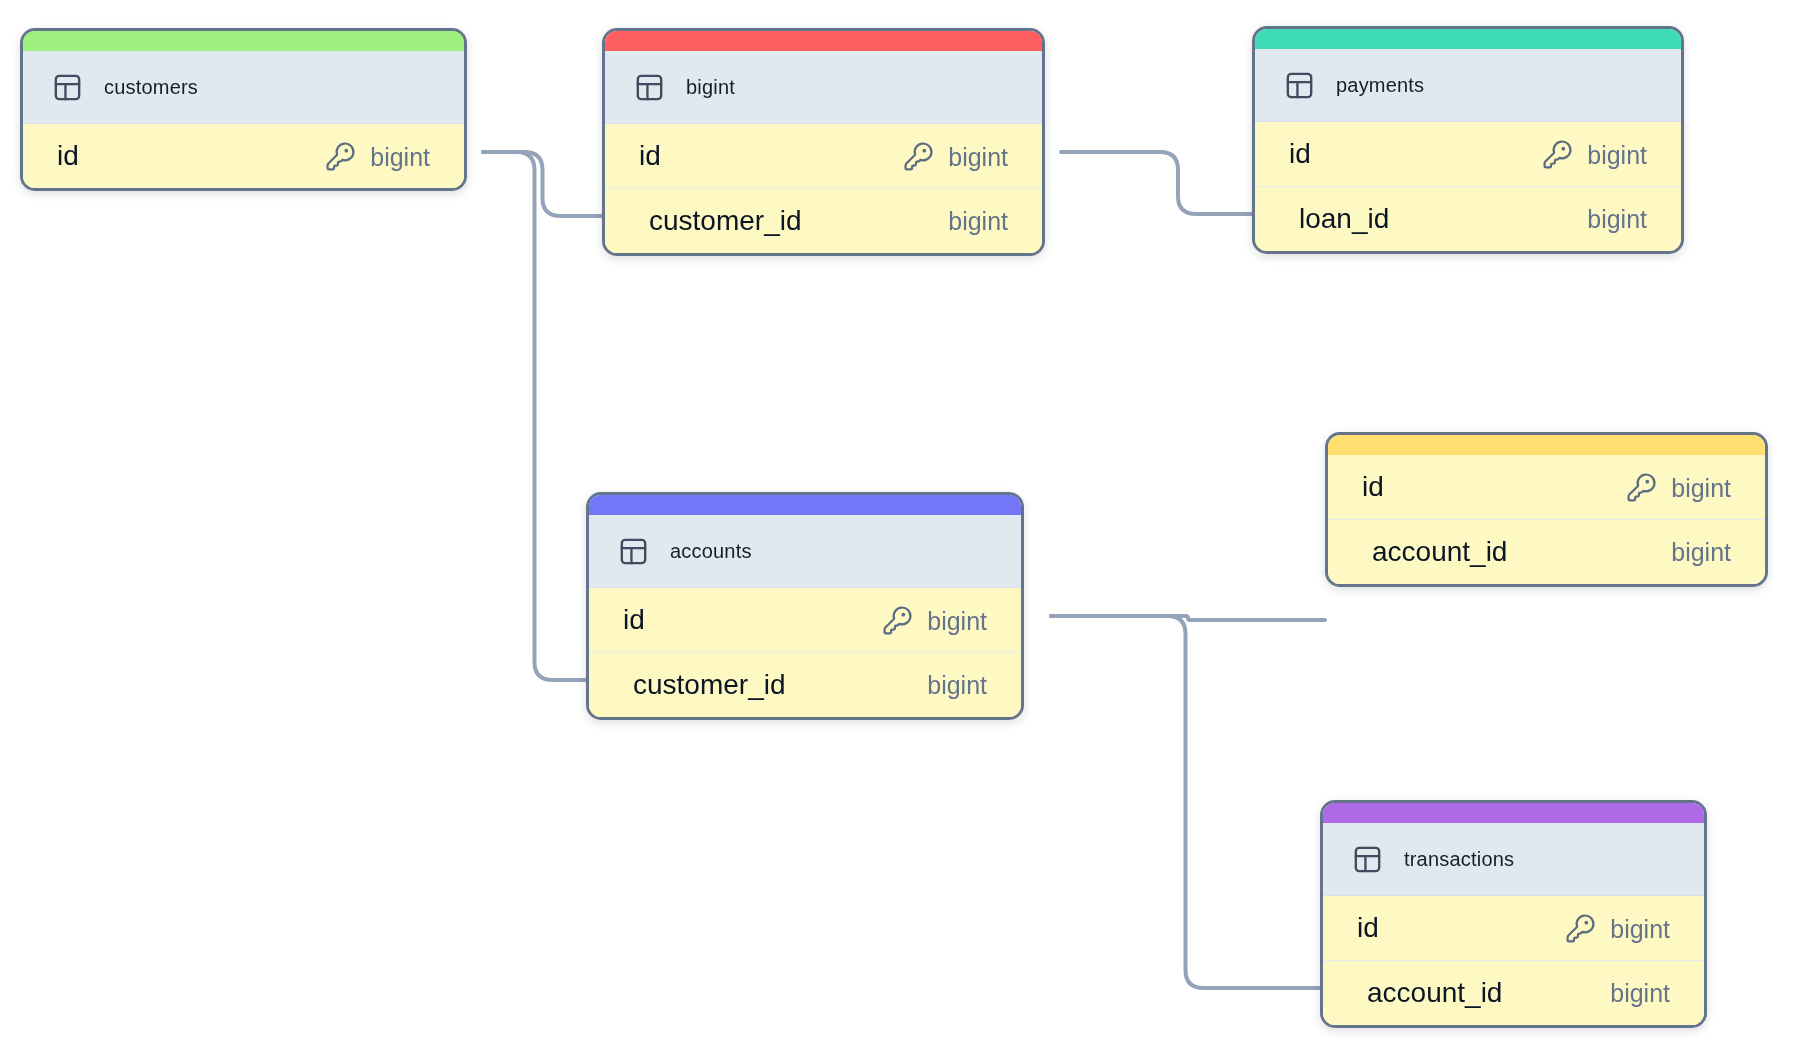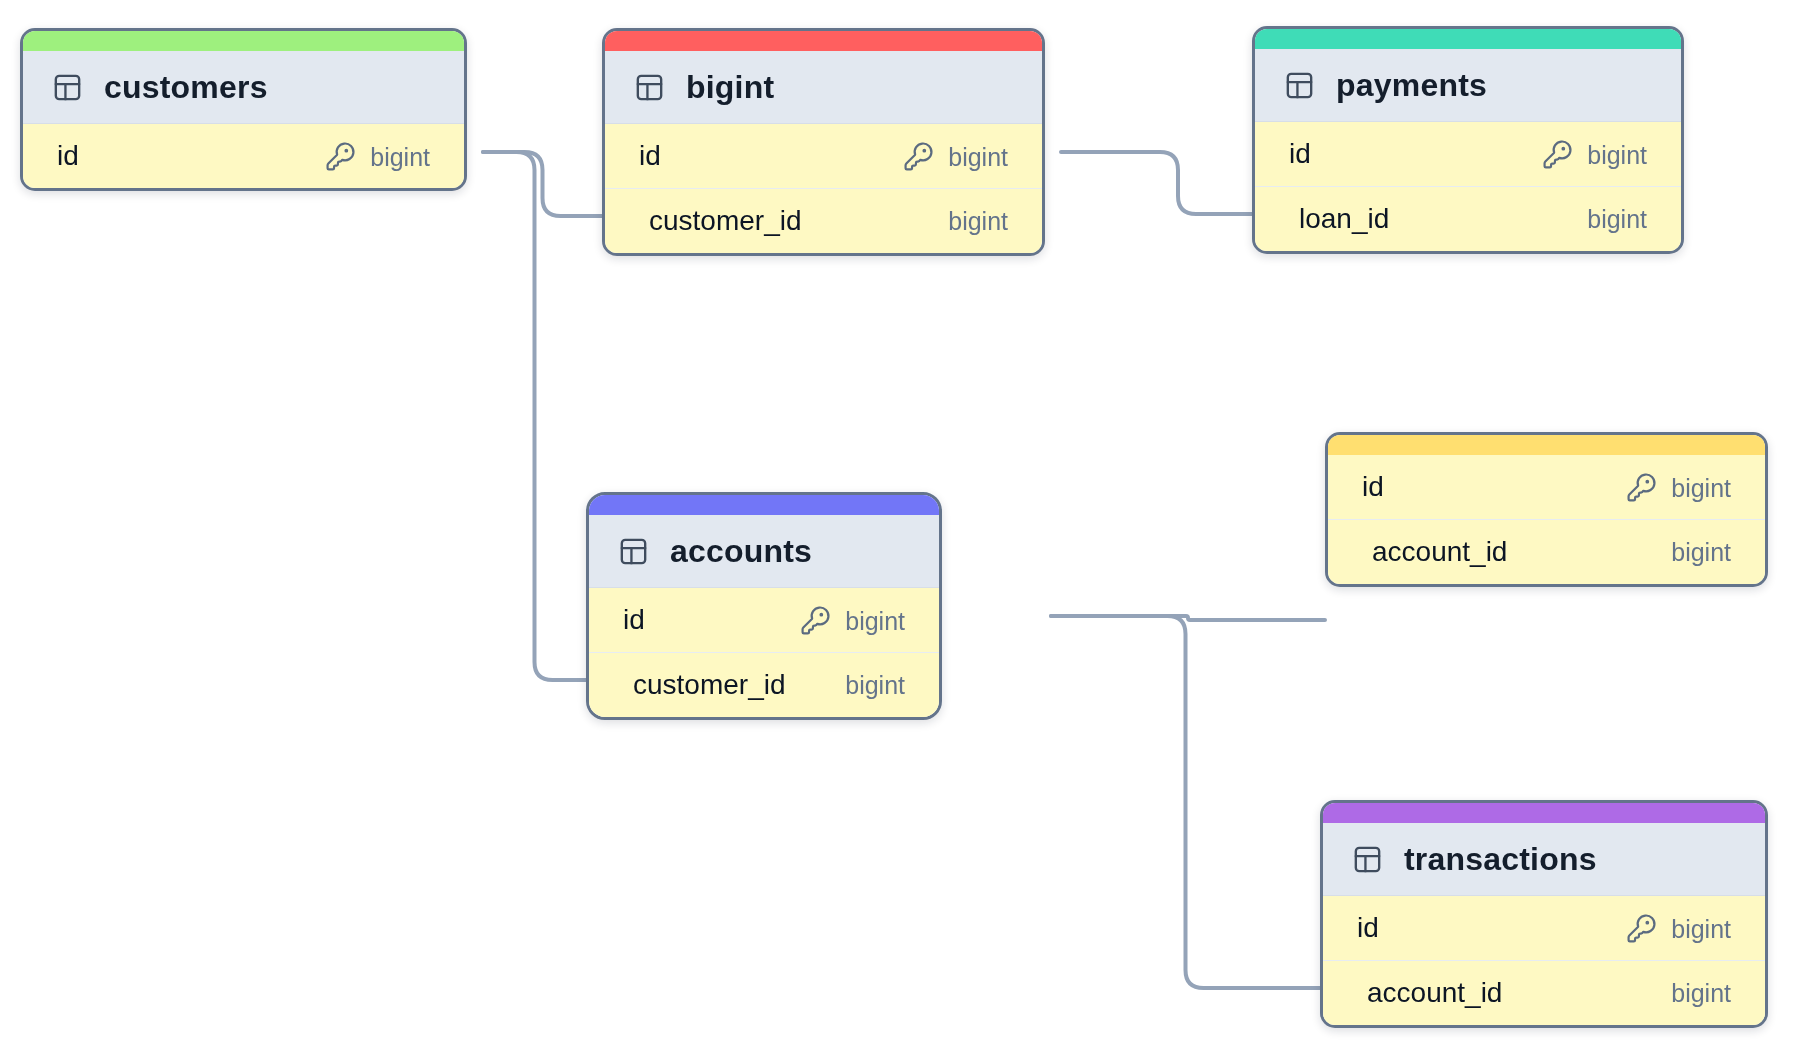--- a/index.html
+++ b/index.html
@@ -30,22 +30,22 @@
     background: #e2e8f0;
     display: flex;
     align-items: center;
     padding: 0 28px;
     gap: 20px;
     border-bottom: 1px solid #d7dee8;
   }
   .ticon { display: inline-flex; color: #3f4c5e; }
   .ticon svg { width: 33px; height: 33px; }
   .name {
-    font-size: 32px;
-    font-weight: bold;
+    font-size: 20px;
+    font-weight: normal;
     color: #141e2c;
     letter-spacing: 0.2px;
   }
   .rows { background: #fef9c3; }
   .row {
     height: 64px;
     display: flex;
     align-items: center;
     justify-content: space-between;
     padding: 0 34px;
@@ -156,21 +156,21 @@
   </div>
         <div class="row">
     <span class="fname">loan_id</span>
     <span class="ftype-wrap">
 
       <span class="ftype">bigint</span>
     </span>
   </div>
       </div>
   </div>
-    <div class="table-node" style="left: 586px; top: 492px; width: 356px; border-radius: 19px;">
+    <div class="table-node" style="left: 586px; top: 492px; width: 438px;">
     <div class="accent" style="background: rgb(114, 118, 247);"></div>
     <div class="hdr">
       <span class="ticon">
         <svg viewBox="0 0 24 24" fill="none" stroke="currentColor" stroke-width="1.7" stroke-linecap="round" stroke-linejoin="round">
           <rect x="3.5" y="3.5" width="17" height="17" rx="2.5"></rect>
           <path d="M3.5 9.5h17"></path>
           <path d="M10.5 9.5V20.5"></path>
         </svg>
       </span>
       <span class="name">accounts</span>
@@ -214,21 +214,21 @@
   </div>
         <div class="row">
     <span class="fname">account_id</span>
     <span class="ftype-wrap">
 
       <span class="ftype">bigint</span>
     </span>
   </div>
       </div>
   </div>
-    <div class="table-node" style="left: 1320px; top: 800px; width: 448px;">
+    <div class="table-node" style="left: 1320px; top: 800px; width: 387px;">
     <div class="accent" style="background: rgb(174, 106, 230);"></div>
     <div class="hdr">
       <span class="ticon">
         <svg viewBox="0 0 24 24" fill="none" stroke="currentColor" stroke-width="1.7" stroke-linecap="round" stroke-linejoin="round">
           <rect x="3.5" y="3.5" width="17" height="17" rx="2.5"></rect>
           <path d="M3.5 9.5h17"></path>
           <path d="M10.5 9.5V20.5"></path>
         </svg>
       </span>
       <span class="name">transactions</span>

